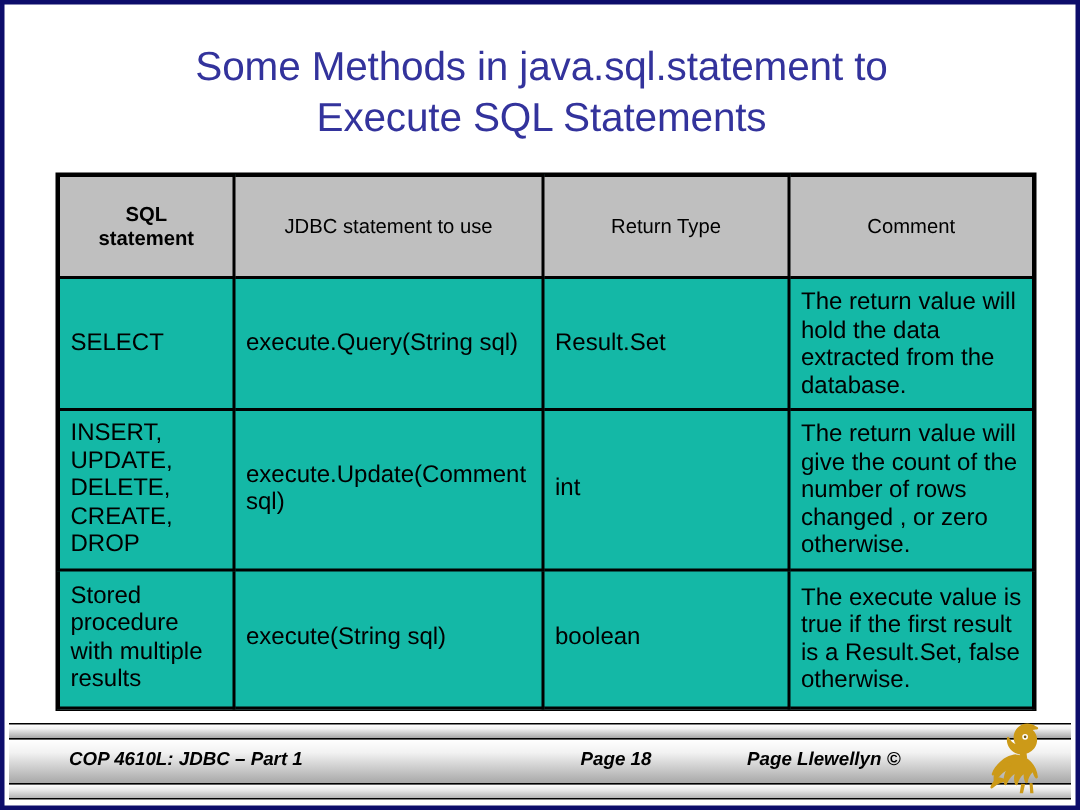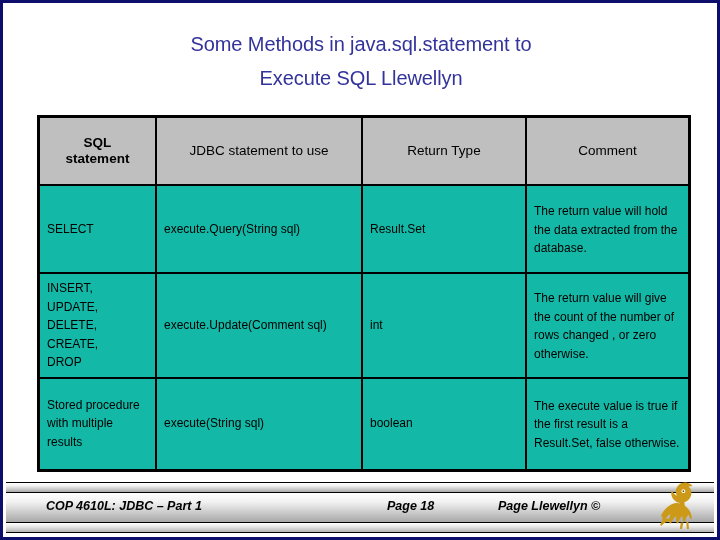--- a/index.html
+++ b/index.html
@@ -28,21 +28,21 @@
   }
 
   
   #title {
     position: absolute;
     left: 30px;
     top: 24px;
     width: 656px;
     text-align: center;
     color: #33339c;
-    font-size: 20px;
+    font-size: 27px;
     font-weight: normal;
     line-height: 34px;
     letter-spacing: -0.1px;
   }
   #title .line { display: block; white-space: nowrap; }
 
   
   #methods-table {
     position: absolute;
     left: 35px;
@@ -68,21 +68,21 @@
     font-size: 13.5px;
     font-weight: bold;
     color: #000000;
     height: 66px;
     line-height: 16px;
   }
   #methods-table thead th.hdr-wide {
     font-weight: normal;
   }
   #methods-table tbody td {
-    font-size: 12px;
+    font-size: 16px;
     color: #000000;
     line-height: 18.5px;
   }
   .cell-pad { padding: 5px 7px; }
 
   .col-1 { width: 117px; }
   .col-2 { width: 206px; }
   .col-3 { width: 164px; }
   .col-4 { width: 163px; }
 
@@ -147,21 +147,21 @@
   }
   #logo svg { display: block; width: 60px; height: 54px; }
 </style>
 </head>
 <body>
 
 <div id="slide">
 
   <div id="title">
     <span class="line">Some Methods in java.sql.statement to</span>
-    <span class="line">Execute SQL Llewellyn</span>
+    <span class="line">Execute SQL Statements</span>
   </div>
 
   <table id="methods-table">
     <colgroup>
       <col class="col-1">
         <col class="col-2">
         <col class="col-3">
         <col class="col-4">
     </colgroup>
     <thead>

